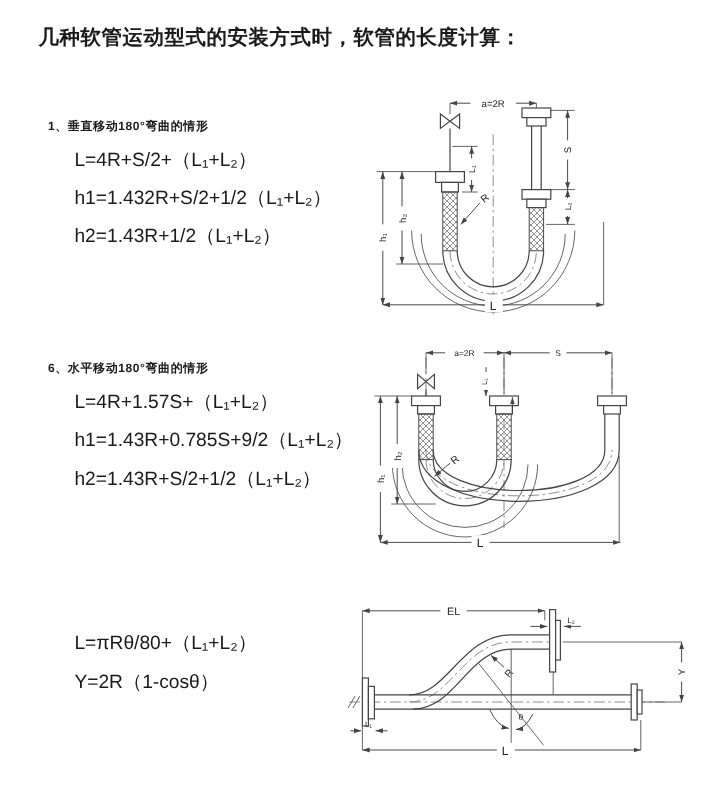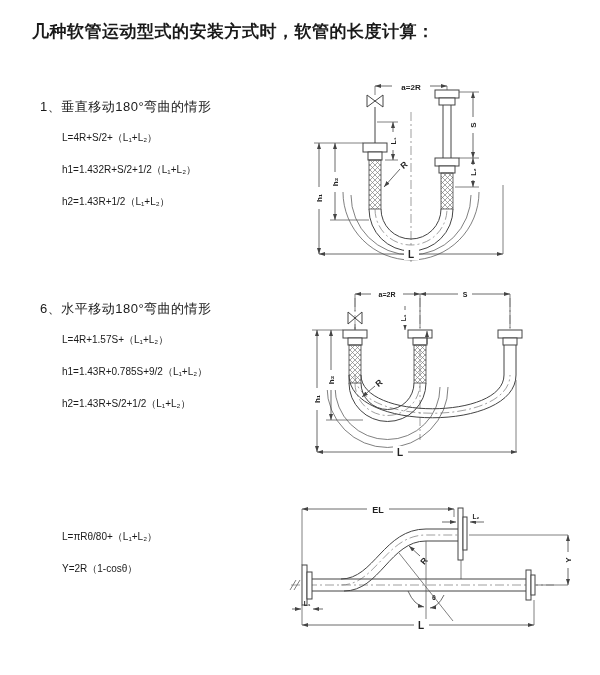--- a/index.html
+++ b/index.html
@@ -4,24 +4,24 @@
 <style>
   html,body{margin:0;padding:0;background:#e8e8e8;}
   .page{
     position:relative;width:600px;height:675px;background:#ffffff;
     font-family:"Liberation Sans","DejaVu Sans",sans-serif;color:#1a1a1a;
     overflow:hidden;margin:0 auto;
   }
   .title{position:absolute;left:32px;top:20px;font-size:17px;font-weight:bold;letter-spacing:.5px;}
   .section{position:absolute;left:40px;}
   .sec1{top:98px;} .sec2{top:300px;} .sec3{top:515px;}
-  .heading{font-size:13px;font-weight:normal;letter-spacing:.5px;}
+  .heading{font-size:10px;font-weight:bold;letter-spacing:.5px;}
   .formulas{margin-top:11px;padding-left:22px;}
-  .formula{font-size:10px;line-height:22px;margin-bottom:10px;white-space:nowrap;}
-  .dia{position:absolute;font-weight:bold;}
+  .formula{font-size:16px;line-height:22px;margin-bottom:10px;white-space:nowrap;}
+  .dia{position:absolute;}
   .d1{left:305px;top:70px;} .d2{left:305px;top:280px;} .d3{left:286px;top:495px;}
   svg{display:block;}
   .ln{stroke:#444;stroke-width:1;fill:none;}
   .fl{fill:#fff;stroke:#444;stroke-width:1;}
   .thin{stroke:#555;stroke-width:.75;fill:none;}
   .dim{stroke:#444;stroke-width:.8;fill:none;}
   .cl{stroke:#777;stroke-width:.7;fill:none;stroke-dasharray:9 3 2 3;}
   .lbl{font-family:"Liberation Sans","DejaVu Sans",sans-serif;font-size:8px;fill:#222;text-anchor:middle;}
   .lbl7{font-size:7px;} .lbl65{font-size:6.5px;} .lbl9{font-size:9px;} .lbl10{font-size:10px;}
   .wbg{fill:#fff;stroke:none;}

